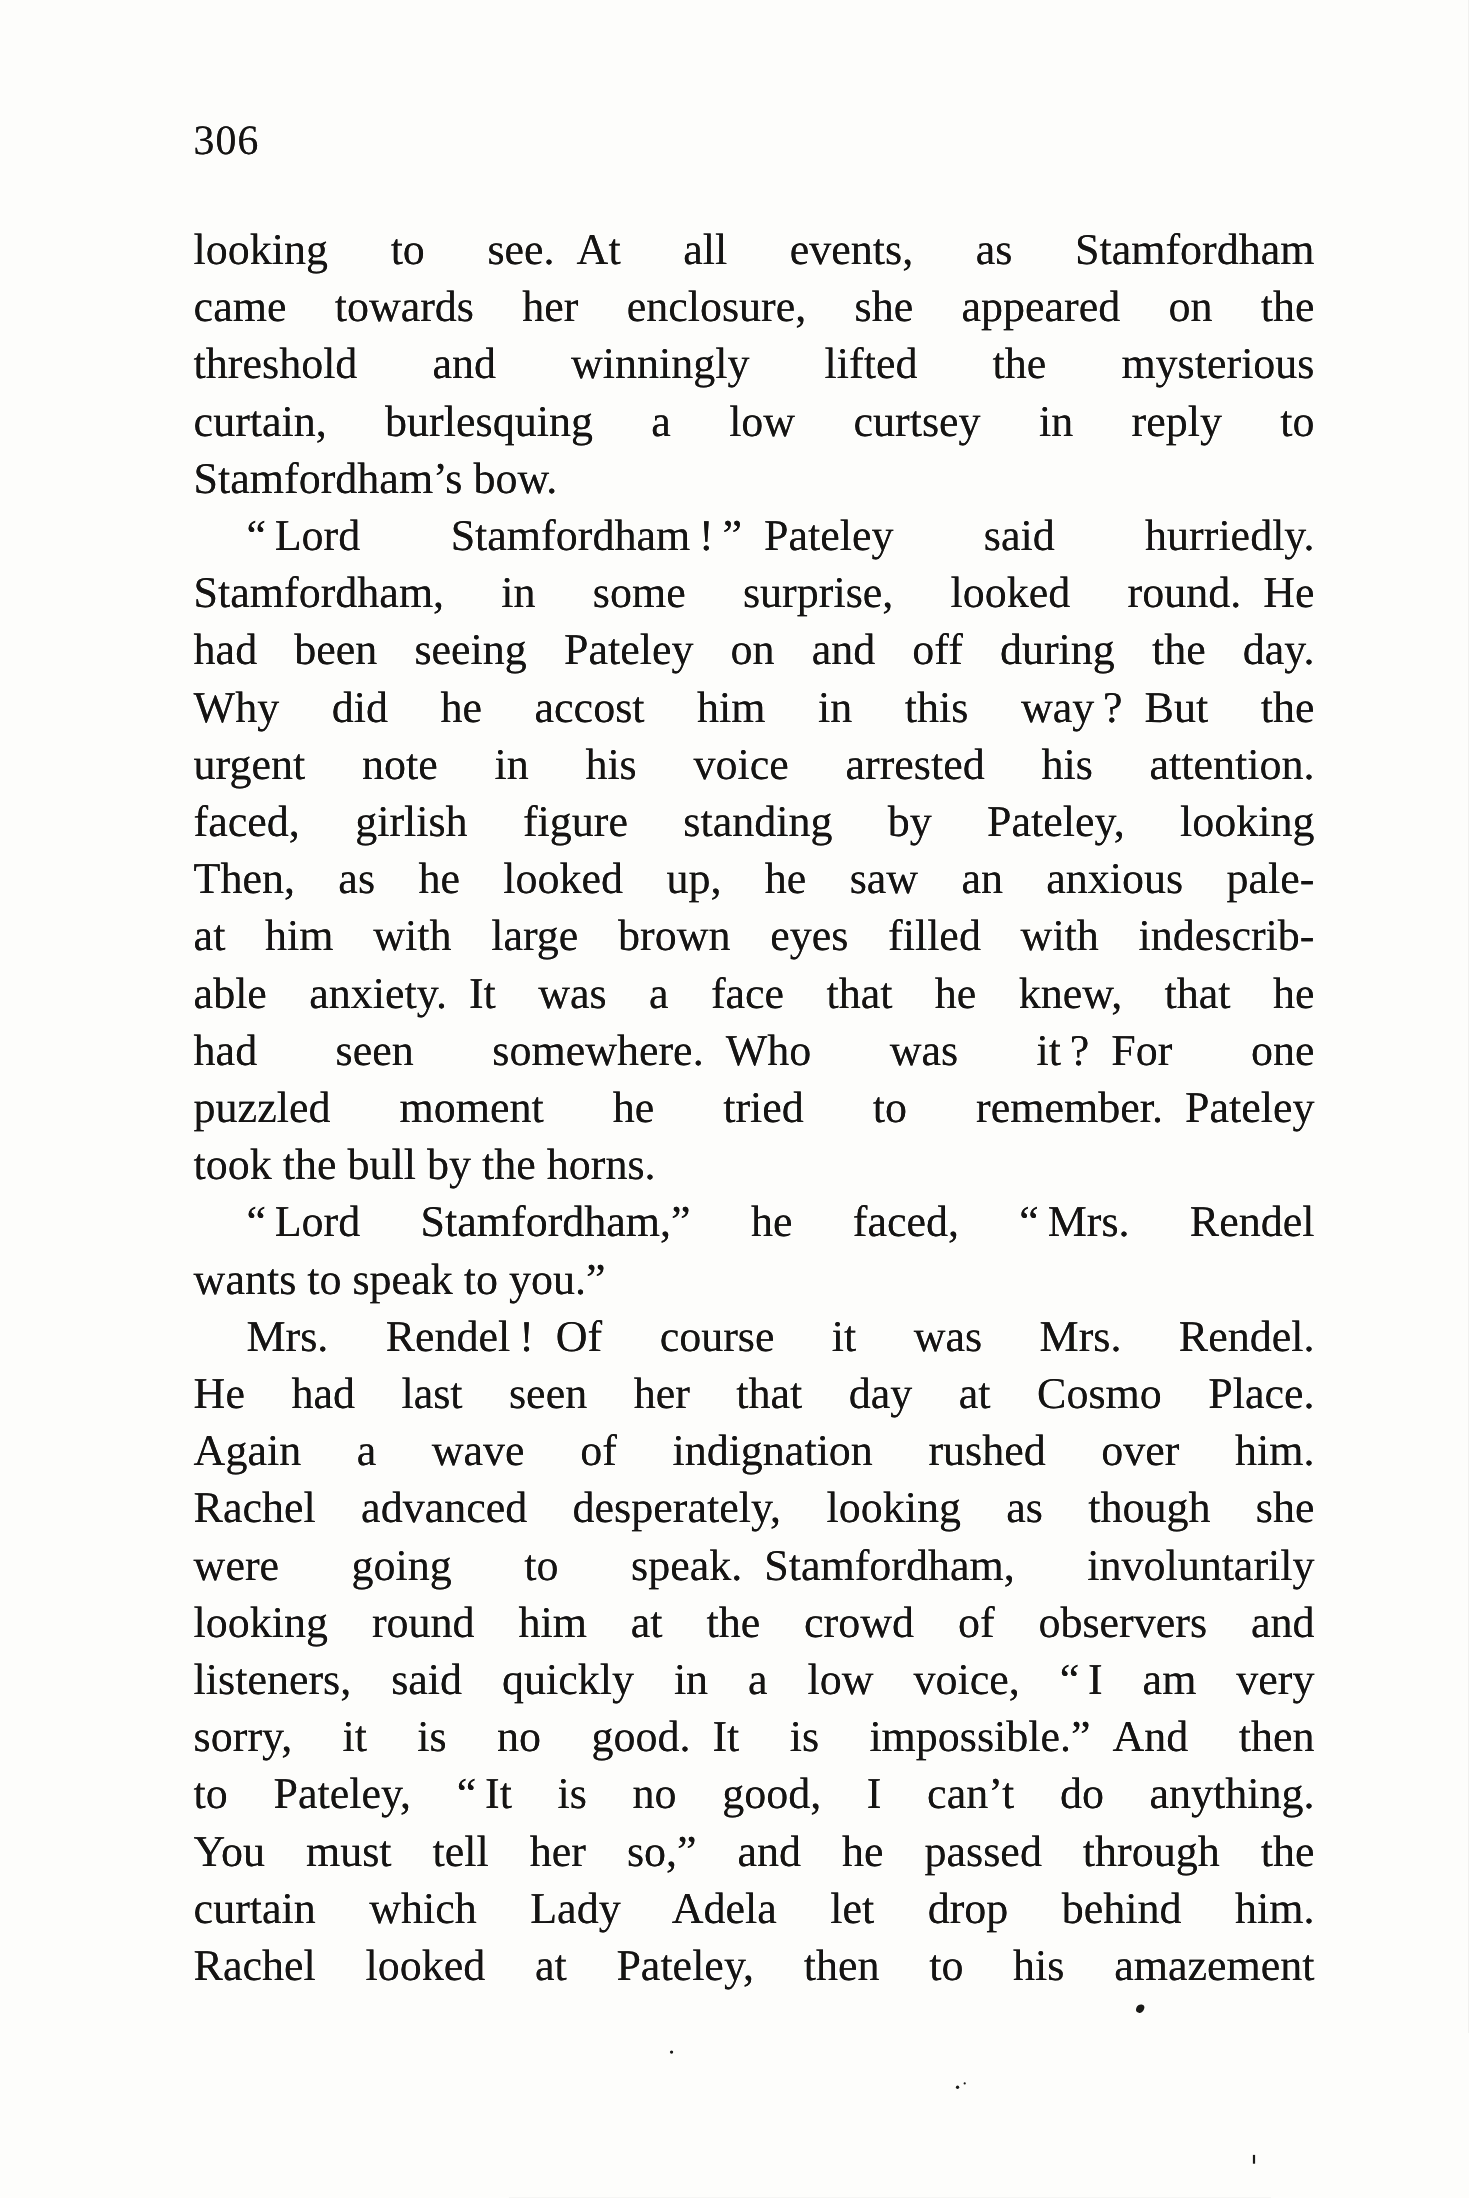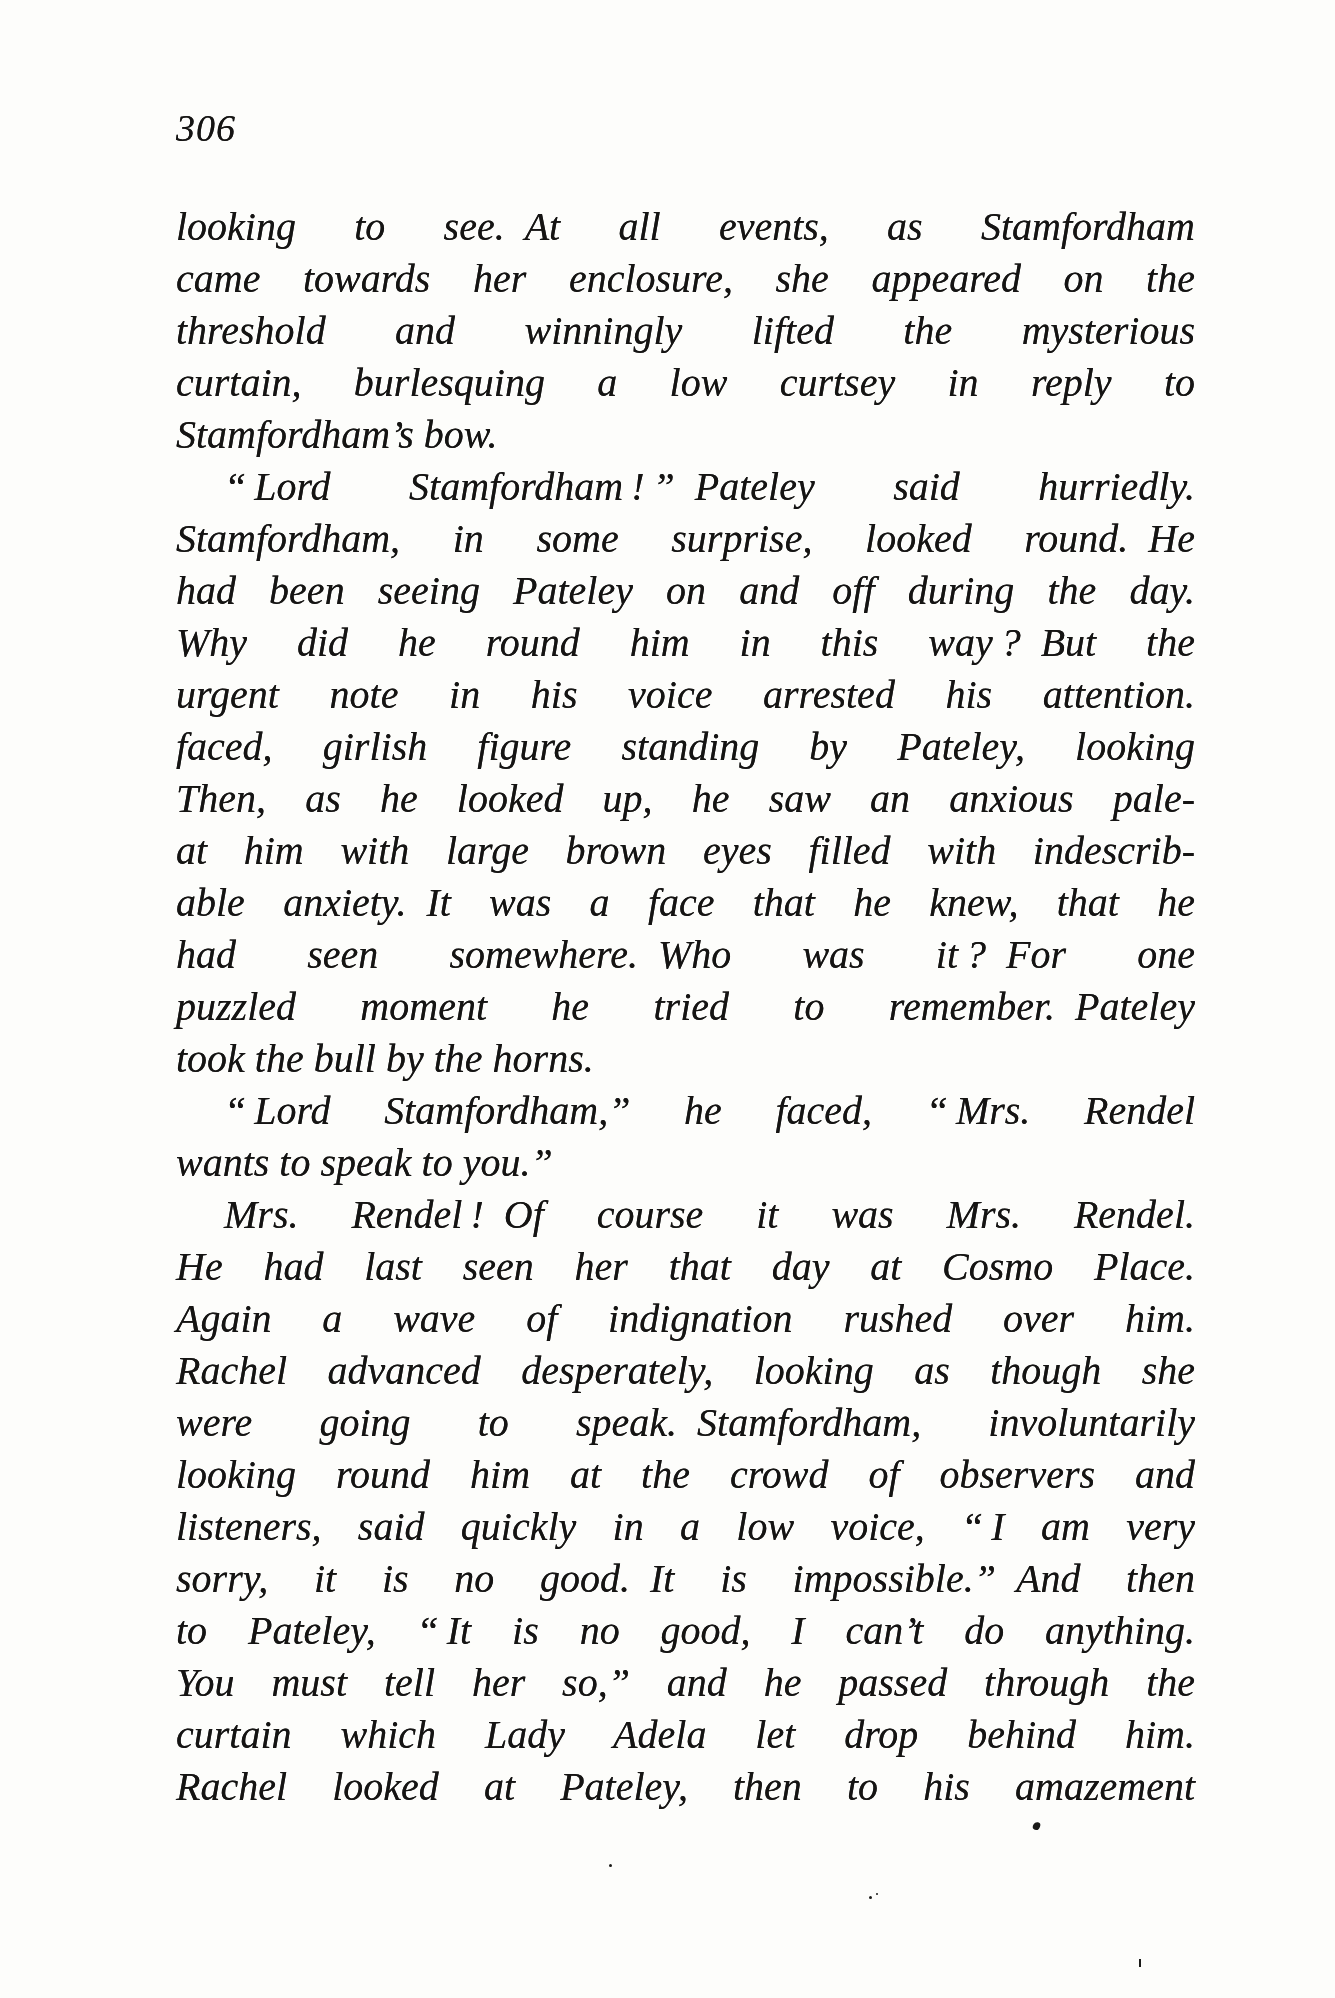--- a/index.html
+++ b/index.html
@@ -10,21 +10,20 @@
   .page {
     position: relative;
     width: 1335px;
     height: 1998px;
     margin: 0 auto;
     background: #fdfdfb;
     overflow: hidden;
     font-family: "Liberation Serif", "DejaVu Serif", serif;
     color: #151413;
     text-shadow: 0 0 0.6px rgba(10,10,10,0.85);
-    font-style: italic;
   }
   .textblock {
     position: absolute;
     left: 176px;
     top: 108px;
     width: 1019px;
   }
   .running-header {
     position: relative;
     height: 40px;
@@ -89,21 +88,21 @@
         <div class="ln">came towards her enclosure, she appeared on the</div>
         <div class="ln">threshold and winningly lifted the mysterious</div>
         <div class="ln">curtain, burlesquing a low curtsey in reply to</div>
         <div class="ln end">Stamfordham’s bow.</div>
       </div>
 
       <div class="paragraph">
         <div class="ln ind">“ Lord Stamfordham ! ” Pateley said hurriedly.</div>
         <div class="ln">Stamfordham, in some surprise, looked round. He</div>
         <div class="ln">had been seeing Pateley on and off during the day.</div>
-        <div class="ln">Why did he round him in this way ? But the</div>
+        <div class="ln">Why did he accost him in this way ? But the</div>
         <div class="ln">urgent note in his voice arrested his attention.</div>
         <div class="ln">faced, girlish figure standing by Pateley, looking</div>
         <div class="ln">Then, as he looked up, he saw an anxious pale-</div>
         <div class="ln">at him with large brown eyes filled with indescrib-</div>
         <div class="ln">able anxiety. It was a face that he knew, that he</div>
         <div class="ln">had seen somewhere. Who was it ? For one</div>
         <div class="ln">puzzled moment he tried to remember. Pateley</div>
         <div class="ln end">took the bull by the horns.</div>
       </div>
 

